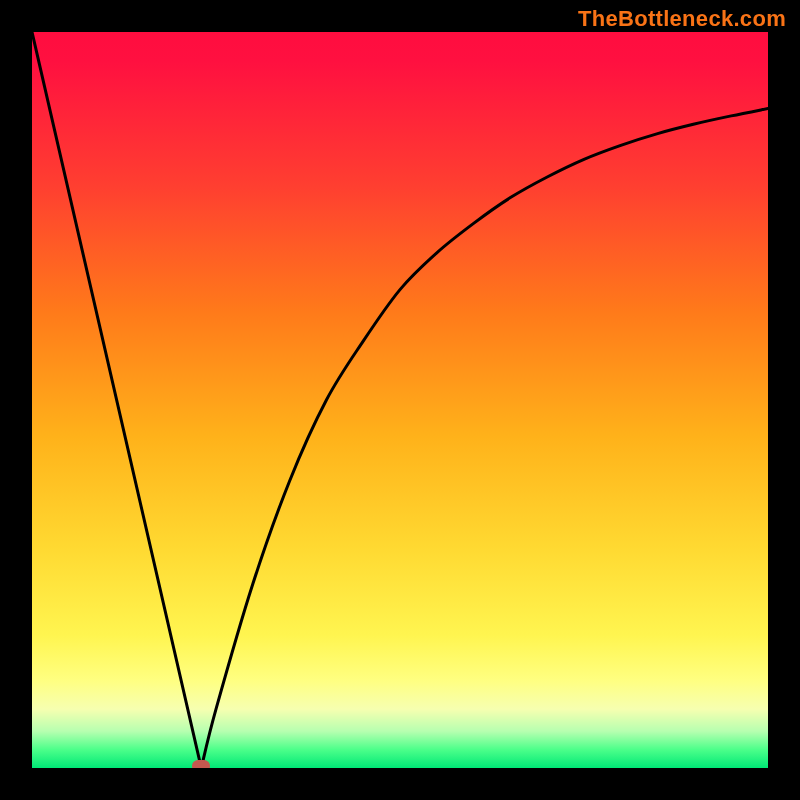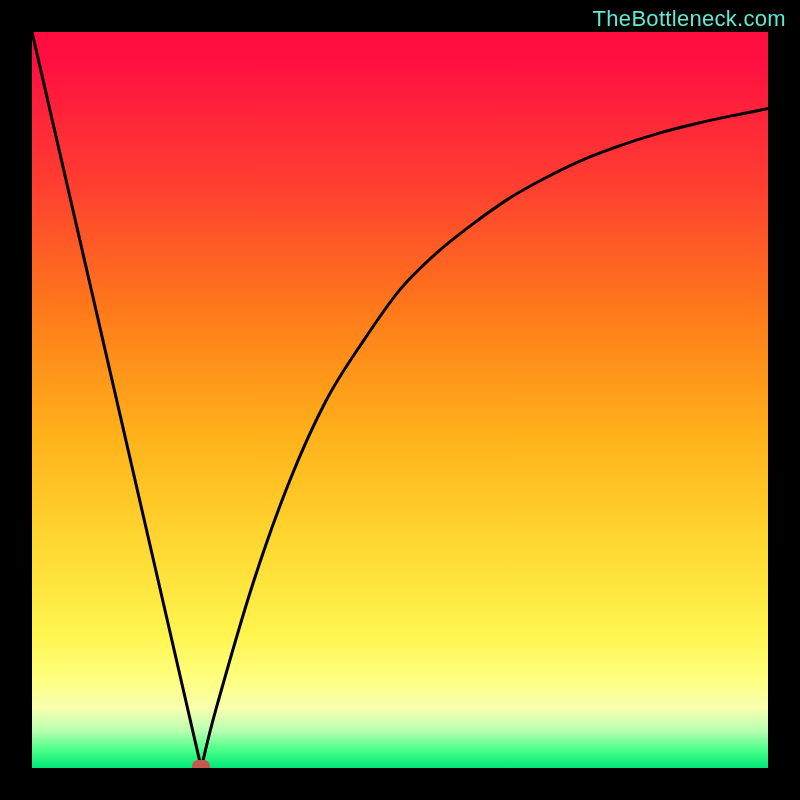--- a/index.html
+++ b/index.html
@@ -35,22 +35,22 @@
       #b7ffb0 95%,
       #4cff8a 97.5%,
       #00e876 100%
     );
   }
   .attribution {
     position: absolute;
     top: 6px;
     right: 14px;
     font-size: 22px;
-    font-weight: 400;
-    color: #5eead4;
+    font-weight: 700;
+    color: #f97316;
     letter-spacing: 0.3px;
     user-select: none;
   }
   svg.curve-layer {
     position: absolute;
     inset: 0;
     width: 736px;
     height: 736px;
   }
   .marker {

